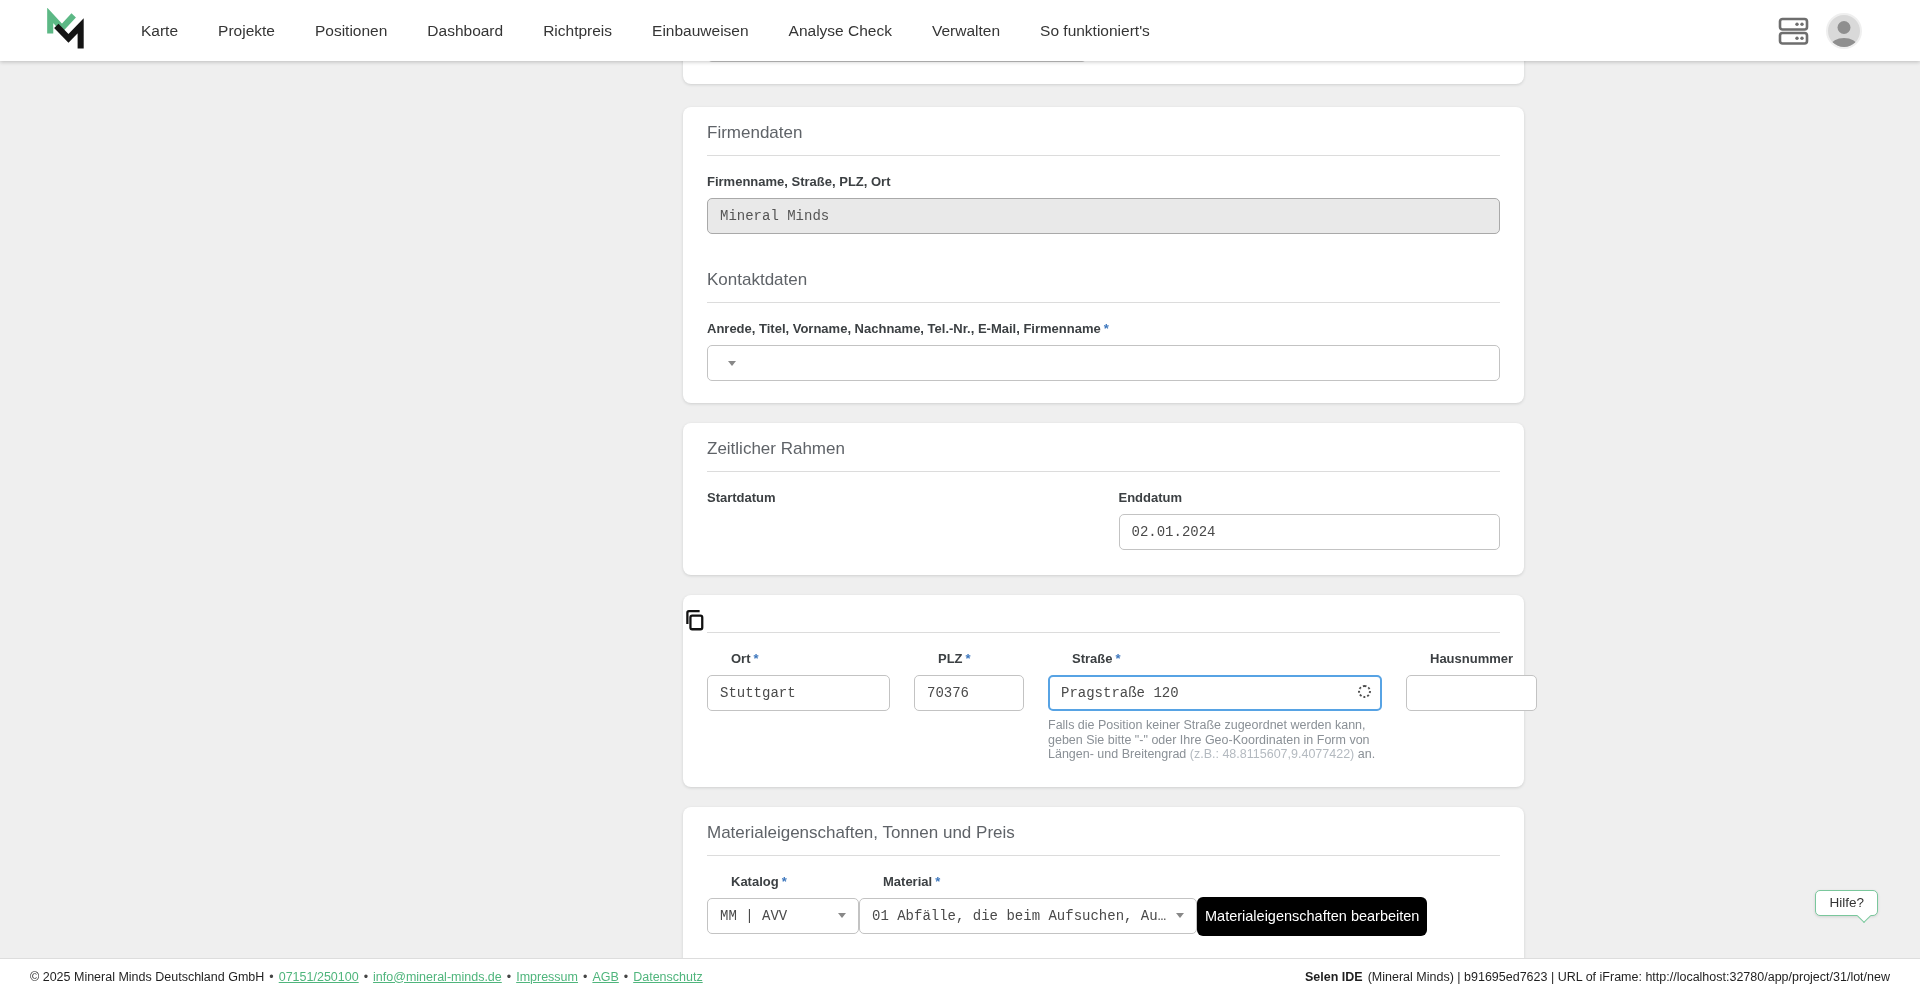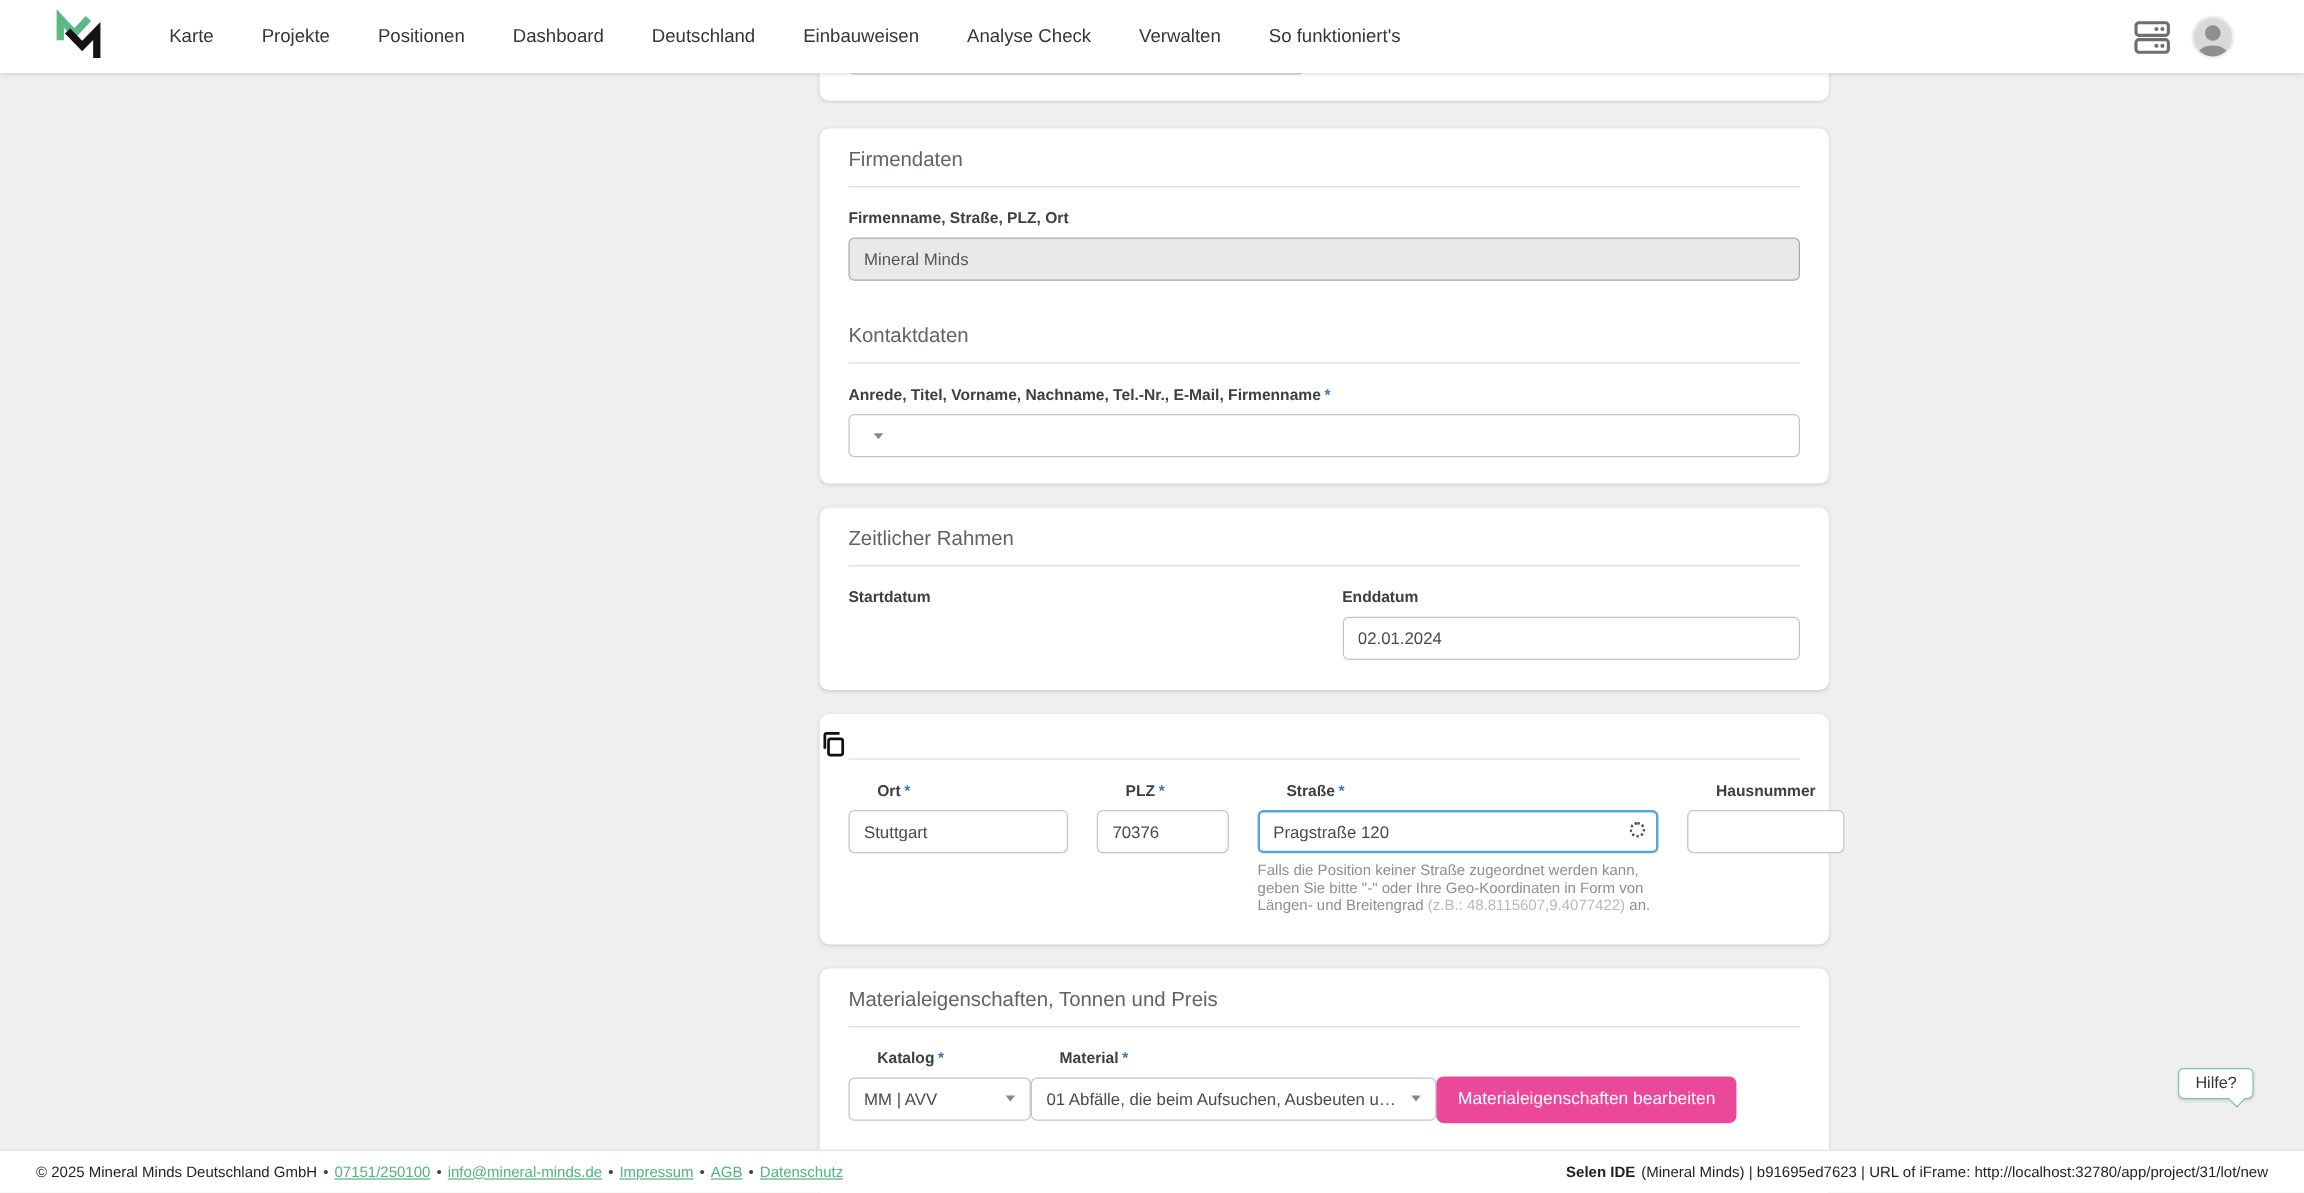--- a/index.html
+++ b/index.html
@@ -53,21 +53,21 @@
   }
   .divider { border-bottom: 1px solid #dcdcdc; margin: 0 24px; }
   .field-label {
     font-size: 13px; font-weight: 700; color: #3c4043;
     margin: 18px 24px 8px 24px; line-height: 16px; white-space: nowrap;
   }
   .asterisk { color: #3d77bd; margin-left: 3px; }
   .text-input, .select-box {
     height: 36px; border: 1px solid #c3c3c3; border-radius: 5px;
     padding: 0 12px; font-size: 14px; color: #4a4a4a; background: #fff;
-    font-family: Liberation Sans, sans-serif; width: 100%;
+    font-family: Liberation Mono, monospace; width: 100%;
     outline: none;
   }
   .text-input.disabled { background: #e9e9e9; border-color: #a9a9a9; color: #555; }
   .text-input.focused { border: 2px solid #57a3e4; padding: 0 11px; }
   .full-pad { margin: 0 24px 0 24px; width: calc(100% - 48px); }
   .select-box {
     display: flex; align-items: center; justify-content: space-between;
     cursor: pointer; user-select: none;
   }
   .select-text { white-space: nowrap; overflow: hidden; text-overflow: ellipsis; }
@@ -102,22 +102,22 @@
   .helper-text {
     margin-top: 7px; font-size: 12.5px; line-height: 14.6px; color: #8a9096;
   }
   .helper-text .lighter { color: #b4bac0; }
 
   .card-material { margin-top: 20px; height: 230px; }
   .material-row { display: flex; align-items: flex-end; padding: 0 24px; }
   .mcol-katalog { width: 152px; flex: 0 0 auto; }
   .mcol-material { width: 338px; flex: 0 0 auto; }
   .primary-btn {
-    height: 39px; background: #ec4899; color: #fff; border: none; border-radius: 6px;
-    font-size: 14.5px; font-family: "Liberation Sans", sans-serif; padding: 0 18px;
+    height: 39px; background: #000000; color: #fff; border: none; border-radius: 6px;
+    font-size: 14.5px; font-family: "Liberation Sans", sans-serif; padding: 0 8px;
     cursor: pointer; margin-bottom: -2px; white-space: nowrap;
   }
 
   
   .footer {
     position: absolute; left: 0; right: 0; bottom: 0; height: 36px;
     background: #fff; border-top: 1px solid #ddd; z-index: 30;
     display: flex; align-items: center; justify-content: space-between;
     padding: 0 30px; font-size: 12.5px; color: #1f1f1f;
   }
@@ -147,21 +147,21 @@
     <svg width="40" height="46" viewBox="0 0 46 50">
       <polyline points="6,28 6,7 19.5,21.5 33,7" fill="none" stroke="#5cb885" stroke-width="7"></polyline>
       <polyline points="13,19 27,33.5 41,19 41,45" fill="none" stroke="#141414" stroke-width="7"></polyline>
     </svg>
   </div>
   <div class="nav">
     <span class="nav-item">Karte</span>
     <span class="nav-item">Projekte</span>
     <span class="nav-item">Positionen</span>
     <span class="nav-item">Dashboard</span>
-    <span class="nav-item">Deutschland</span>
+    <span class="nav-item">Richtpreis</span>
     <span class="nav-item">Einbauweisen</span>
     <span class="nav-item">Analyse Check</span>
     <span class="nav-item">Verwalten</span>
     <span class="nav-item">So funktioniert's</span>
   </div>
   <div class="header-right">
     <span style="display:flex;cursor:pointer;">
       <svg width="32" height="30" viewBox="0 0 32 30">
         <rect x="2" y="3" width="27" height="10.5" rx="2.5" fill="none" stroke="#6e6e6e" stroke-width="2.6"></rect>
         <circle cx="19" cy="8.2" r="1.7" fill="#6e6e6e"></circle>

